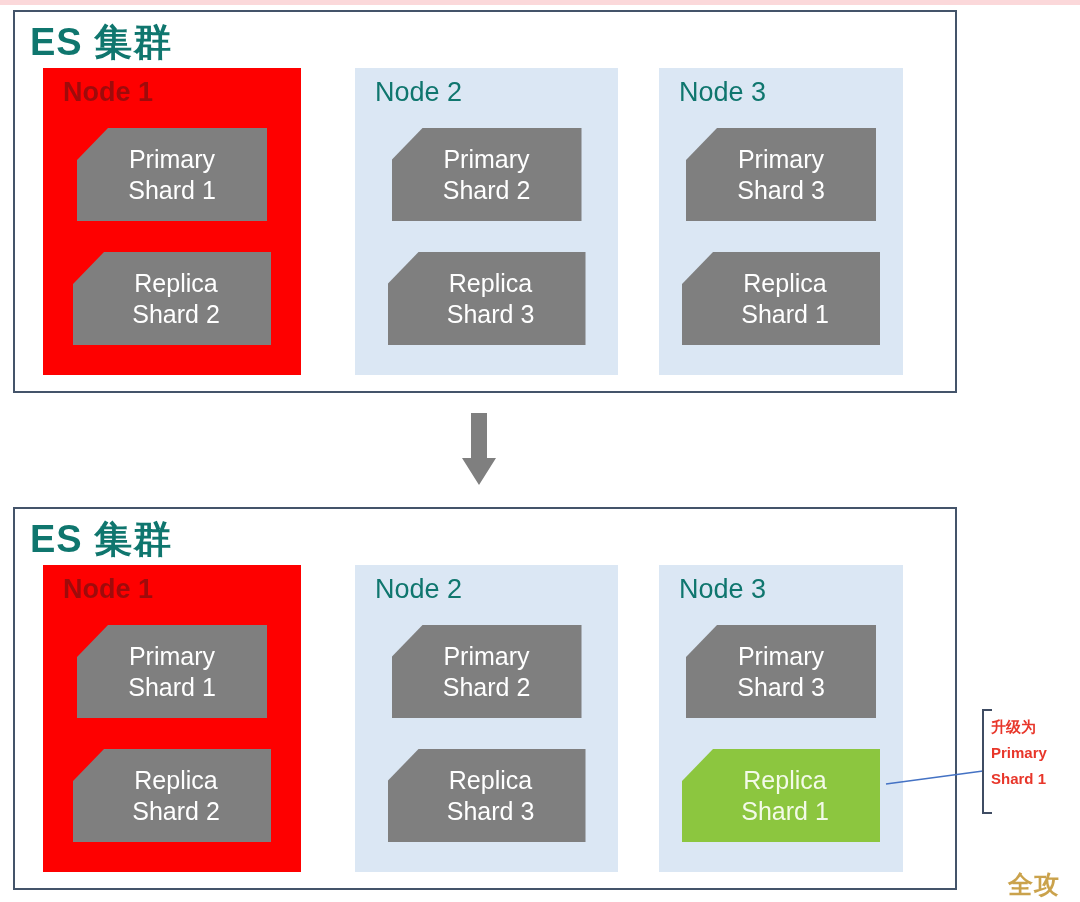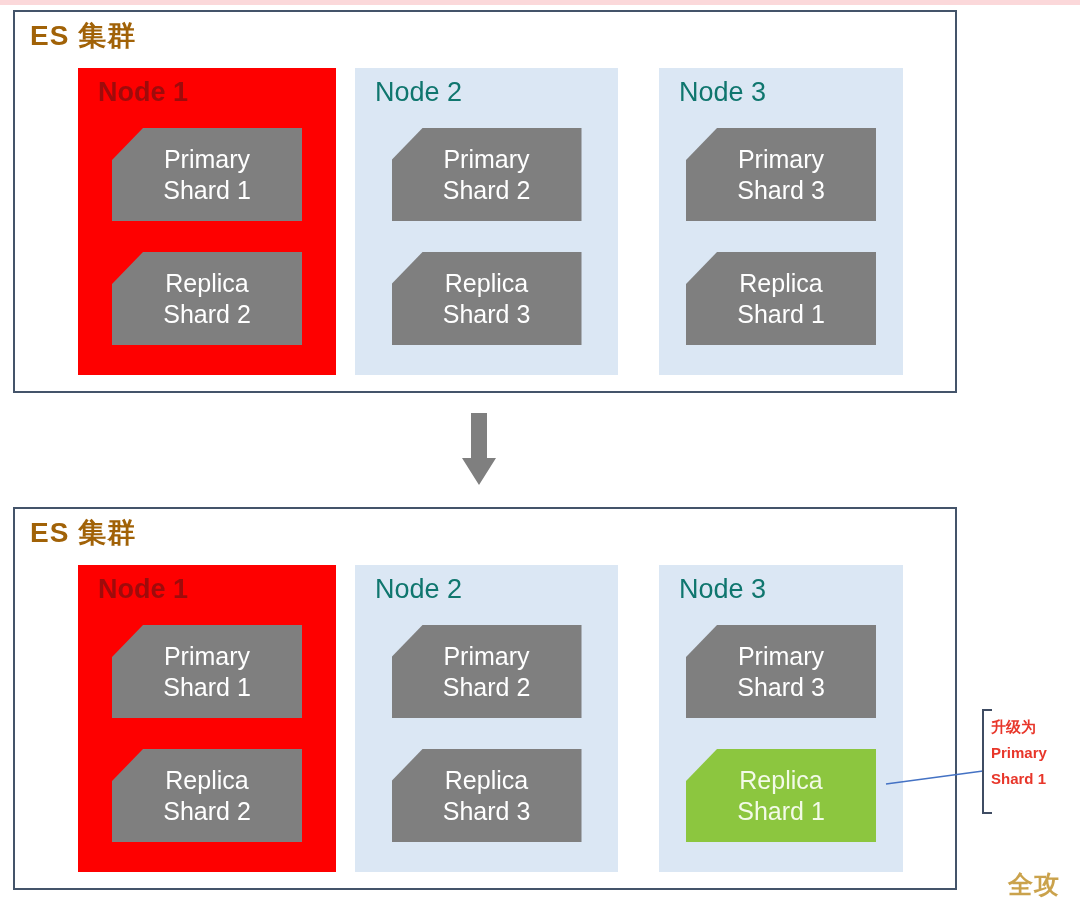--- a/index.html
+++ b/index.html
@@ -14,43 +14,43 @@
   }
   .cluster {
     position: absolute; left: 13px; width: 940px; height: 379px;
     border: 2px solid var(--cluster_border, #44546a);
     background: #ffffff;
   }
   #cluster-top { top: 10px; }
   #cluster-bottom { top: 507px; }
   .cluster-title {
     position: absolute; left: 15px; top: 5px;
-    font-size: 28px; font-weight: 600; color: #a16207; letter-spacing: 1px;
+    font-size: 38px; font-weight: 600; color: #0f766e; letter-spacing: 1px;
   }
   .node {
     position: absolute; top: 56px; height: 307px;
   }
-  .node-pos-0 { left: 28px;  width: 258px; background: var(--node_red_bg, #fe0000); margin-left: 35px; }
+  .node-pos-0 { left: 28px;  width: 258px; background: var(--node_red_bg, #fe0000); }
   .node-pos-1 { left: 340px; width: 263px; background: var(--node_blue_bg, #dbe7f4); }
   .node-pos-2 { left: 644px; width: 244px; background: var(--node_blue_bg, #dbe7f4); }
   .node-title {
     margin: 9px 0 0 20px; font-size: 27px; color: #0f766e;
   }
   .node-pos-0 .node-title { color: var(--node_red_title, #9e0b0b); font-weight: 600; }
   .shard {
     position: absolute; left: 50%; transform: translateX(-50%);
     width: 190px; height: 93px;
     background: var(--shard_gray, #7f7f7f);
     clip-path: polygon(31px 0, 100% 0, 100% 100%, 0 100%, 0 32px);
     display: flex; flex-direction: column; justify-content: center; align-items: center;
     color: var(--shard_text, #ffffff);
     font-size: 25px; line-height: 31px; text-align: center;
   }
   .shard.primary { top: 60px; }
-  .shard.replica { top: 184px; }
+  .shard.replica { top: 184px; padding-left: 8px; }
   .shard.green { background: var(--shard_green, #8cc63f); color: #f3fae8; }
   .down-arrow {
     position: absolute; left: 461px; top: 413px; width: 36px; height: 73px;
   }
   .connector-svg {
     position: absolute; left: 880px; top: 700px; width: 200px; height: 130px; z-index: 5;
   }
   .annotation-text {
     position: absolute; left: 991px; top: 714px; width: 88px; z-index: 6;
     font-size: 15px; line-height: 26px; font-weight: 700;

